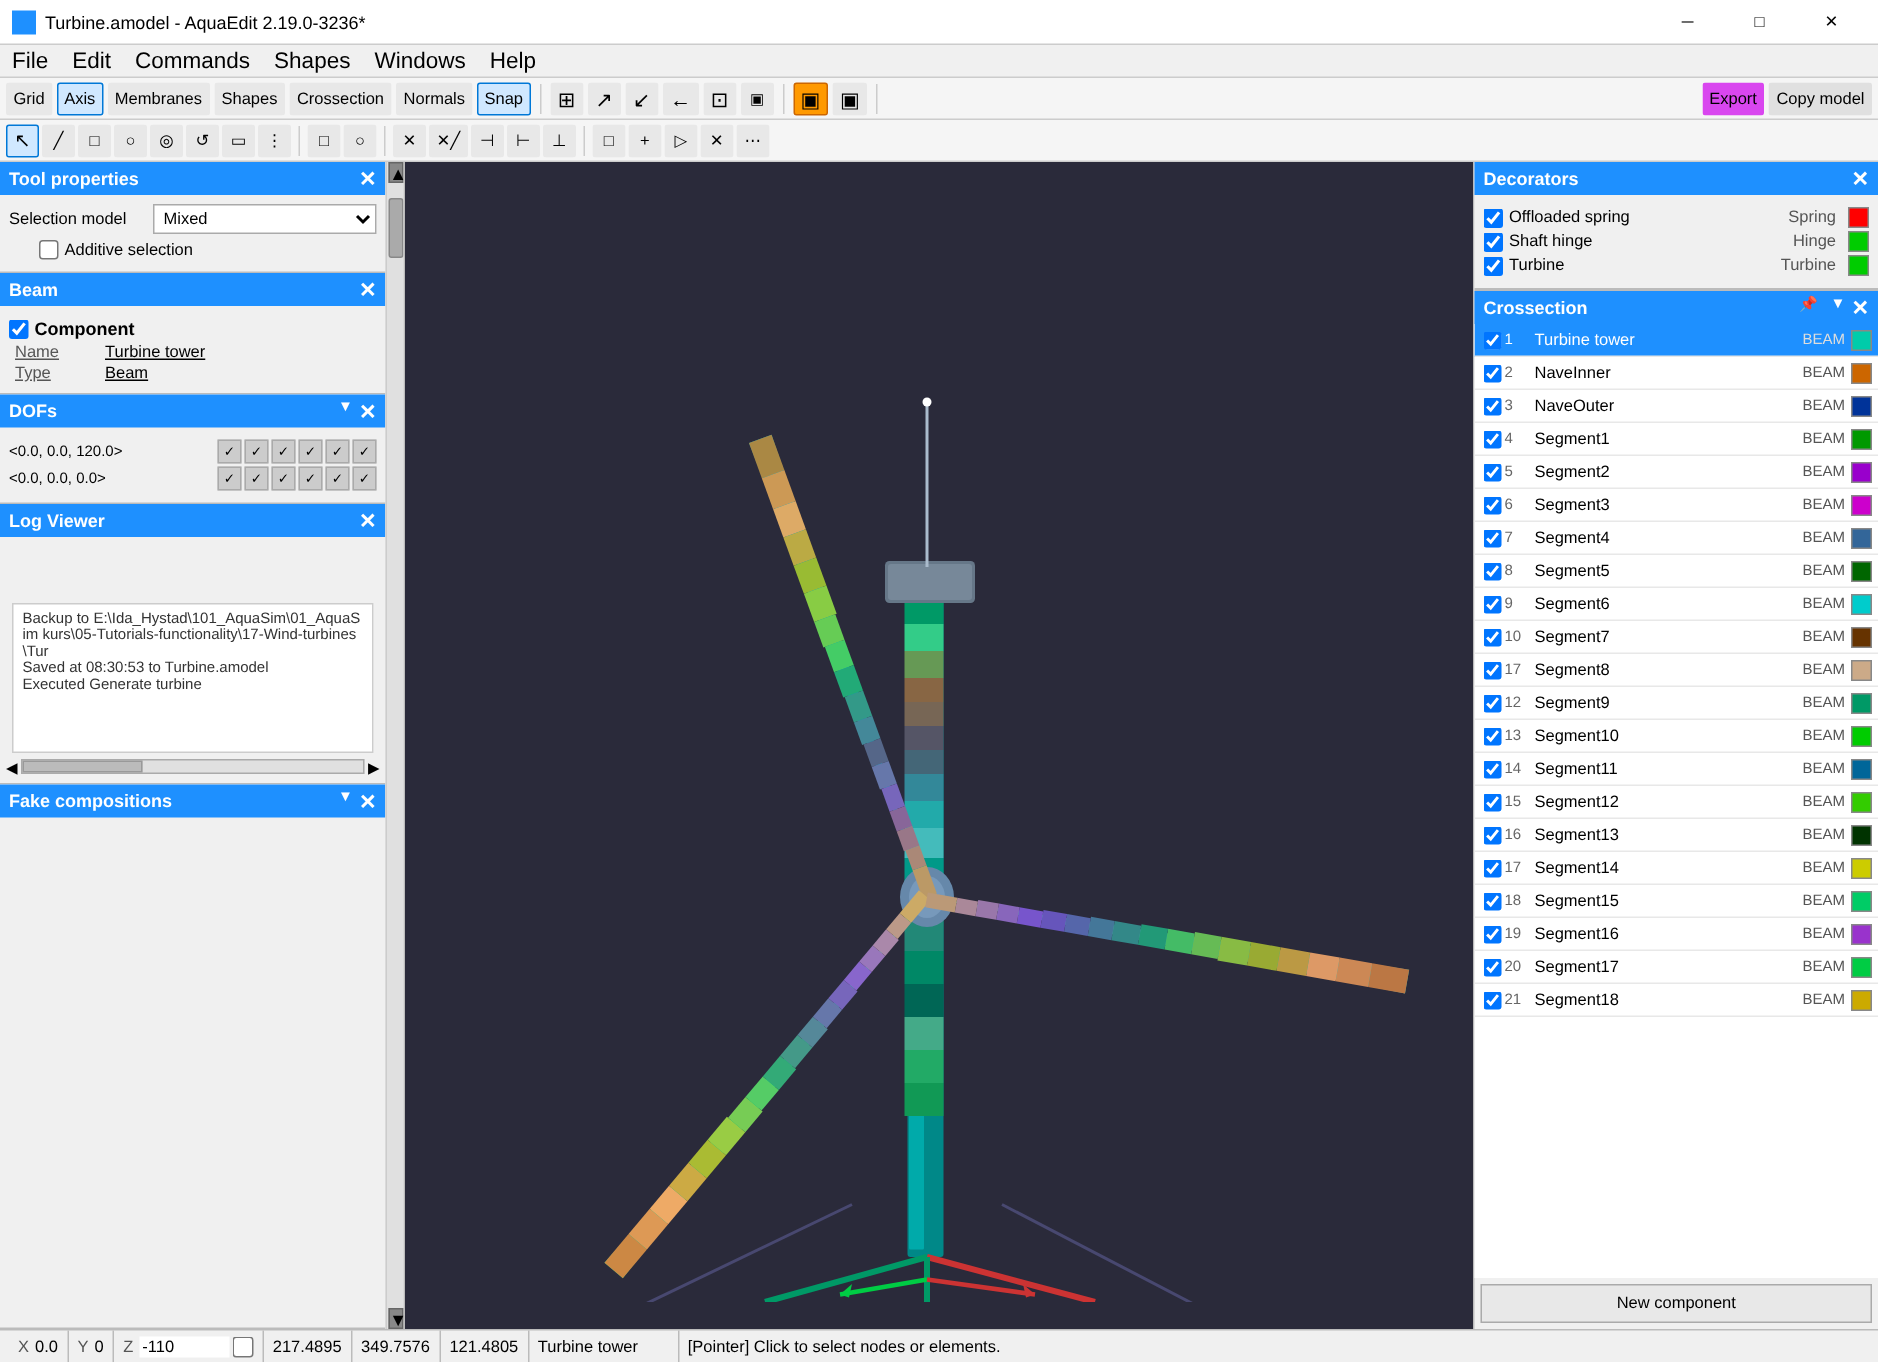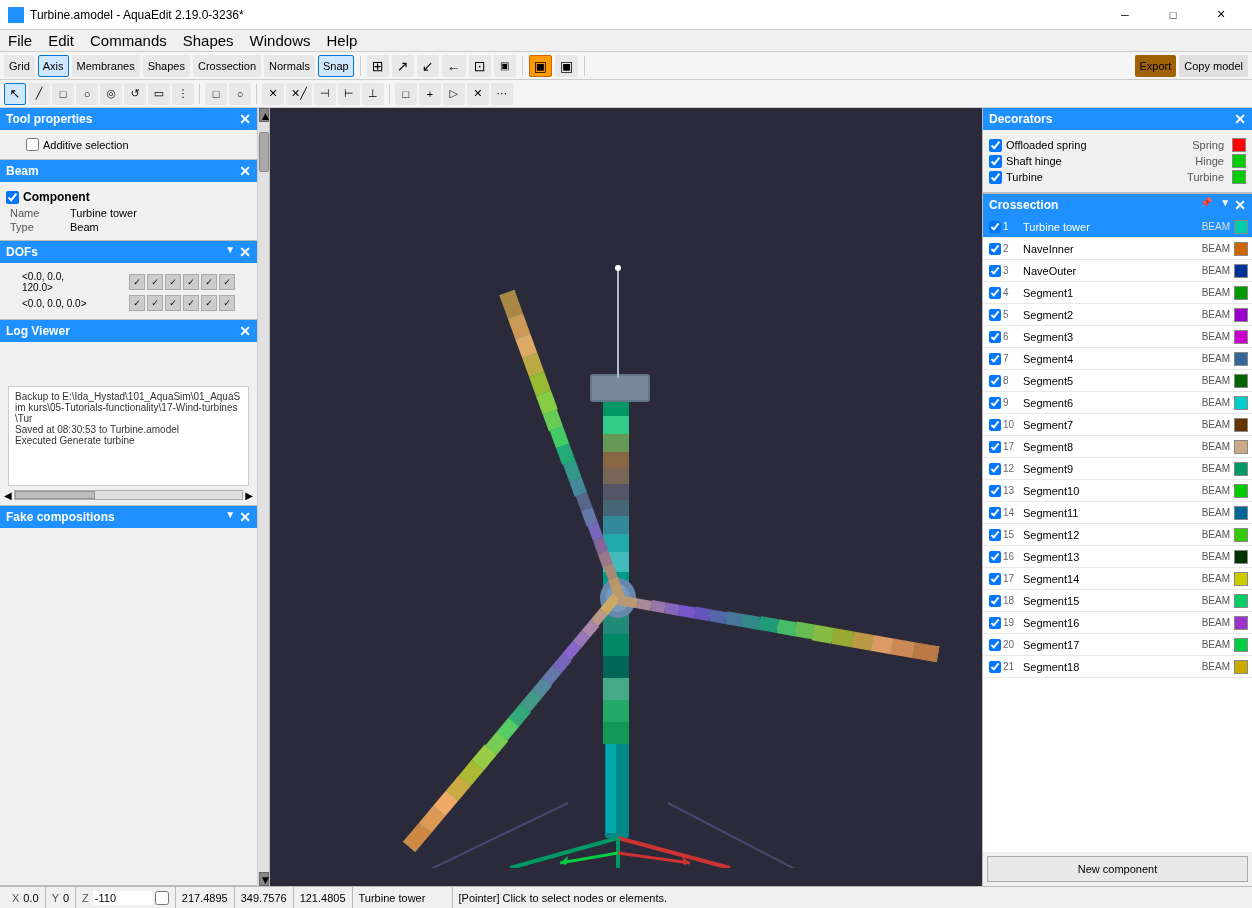--- a/index.html
+++ b/index.html
@@ -31,24 +31,24 @@
     .panel-header { background: #1e90ff; color: white; padding: 3px 6px; display: flex; align-items: center; justify-content: space-between; font-weight: bold; font-size: 12px; }
     .panel-header-left { display: flex; align-items: center; gap: 4px; }
     .panel-close { cursor: pointer; font-size: 14px; color: white; }
     .panel-content { padding: 6px; }
     .form-row { display: flex; align-items: center; gap: 6px; margin-bottom: 4px; }
     .form-label { font-size: 11px; min-width: 90px; }
     .form-select { flex: 1; height: 20px; border: 1px solid #aaa; background: white; font-size: 11px; padding: 0 2px; }
     .checkbox-row { display: flex; align-items: center; gap: 4px; font-size: 11px; margin: 2px 0; padding-left: 20px; }
     .component-header { font-weight: bold; font-size: 12px; padding: 2px 0; display: flex; align-items: center; gap: 4px; }
     .prop-table { width: 100%; border-collapse: collapse; }
-    .prop-table td { padding: 1px 4px; font-size: 11px; }
+    .prop-table td { padding: 1px 4px; font-size: 11px; text-decoration: underline; }
     .prop-table td:first-child { color: #555; width: 60px; }
     .prop-table td:last-child { color: #000; }
-    .dof-row { display: flex; align-items: center; justify-content: space-between; margin: 2px 16px; font-size: 11px; gap: 36px; }
+    .dof-row { display: flex; align-items: center; justify-content: space-between; margin: 2px 0; font-size: 11px; gap: 36px; }
     .dof-checks { display: flex; gap: 2px; }
     .dof-check { width: 16px; height: 16px; background: #ddd; border: 1px solid #aaa; display: flex; align-items: center; justify-content: center; font-size: 9px; }
     .log-content { padding: 4px 6px; font-size: 10px; color: #333; overflow: auto; height: 100px; background: white; border: 1px solid #ccc; margin: 4px; }
 
     
     .viewport { flex: 1; background: #2a2a3a; position: relative; overflow: hidden; }
 
     
     .right-panel { width: 270px; background: #f0f0f0; display: flex; flex-direction: column; border-left: 1px solid #bbb; }
     .decorators-panel { border-bottom: 2px solid #bbb; }
@@ -131,21 +131,21 @@
   <div class="tb-btn" style="font-size:14px;">↗</div>
   <div class="tb-btn" style="font-size:14px;">↙</div>
   <div class="tb-btn" style="font-size:14px;">←</div>
   <div class="tb-btn" style="font-size:14px;">⊡</div>
   <div class="tb-btn" style="font-size:10px;">▣</div>
   <div class="tb-sep"></div>
   <div class="tb-btn" style="font-size:14px; background:#ff9900; border-color:#cc6600;">▣</div>
   <div class="tb-btn" style="font-size:14px;">▣</div>
   <div class="tb-sep"></div>
   <div style="flex:1;"></div>
-  <div class="tb-btn" style="background:#a16207;">Export</div>
+  <div class="tb-btn" style="background:#d946ef;">Export</div>
   <div class="tb-btn" style="background:#e0e0e0;">Copy model</div>
 </div>
 
 <div class="toolbar">
   <div class="tb-btn active" style="font-size:13px;">↖</div>
   <div class="tb-btn" style="font-size:11px;">╱</div>
   <div class="tb-btn" style="font-size:11px;">□</div>
   <div class="tb-btn" style="font-size:11px;">○</div>
   <div class="tb-btn" style="font-size:11px;">◎</div>
   <div class="tb-btn" style="font-size:11px;">↺</div>
@@ -173,20 +173,28 @@
   <div class="left-panel">
     <div style="display:flex;flex:1;min-height:0;">
       <div style="flex:1;display:flex;flex-direction:column;overflow:hidden;">
 
         <div class="panel-block">
           <div class="panel-header">
             <span>Tool properties</span>
             <span class="panel-close">✕</span>
           </div>
           <div class="panel-content">
+            <div class="form-row">
+              <span class="form-label">Selection model</span>
+              <select class="form-select">
+                <option>Mixed</option>
+                <option>Nodes</option>
+                <option>Elements</option>
+              </select>
+            </div>
             <div class="checkbox-row">
               <input type="checkbox" style="">
               <span>Additive selection</span>
             </div>
           </div>
         </div>
 
         <div class="panel-block">
           <div class="panel-header">
             <span>Beam</span>

